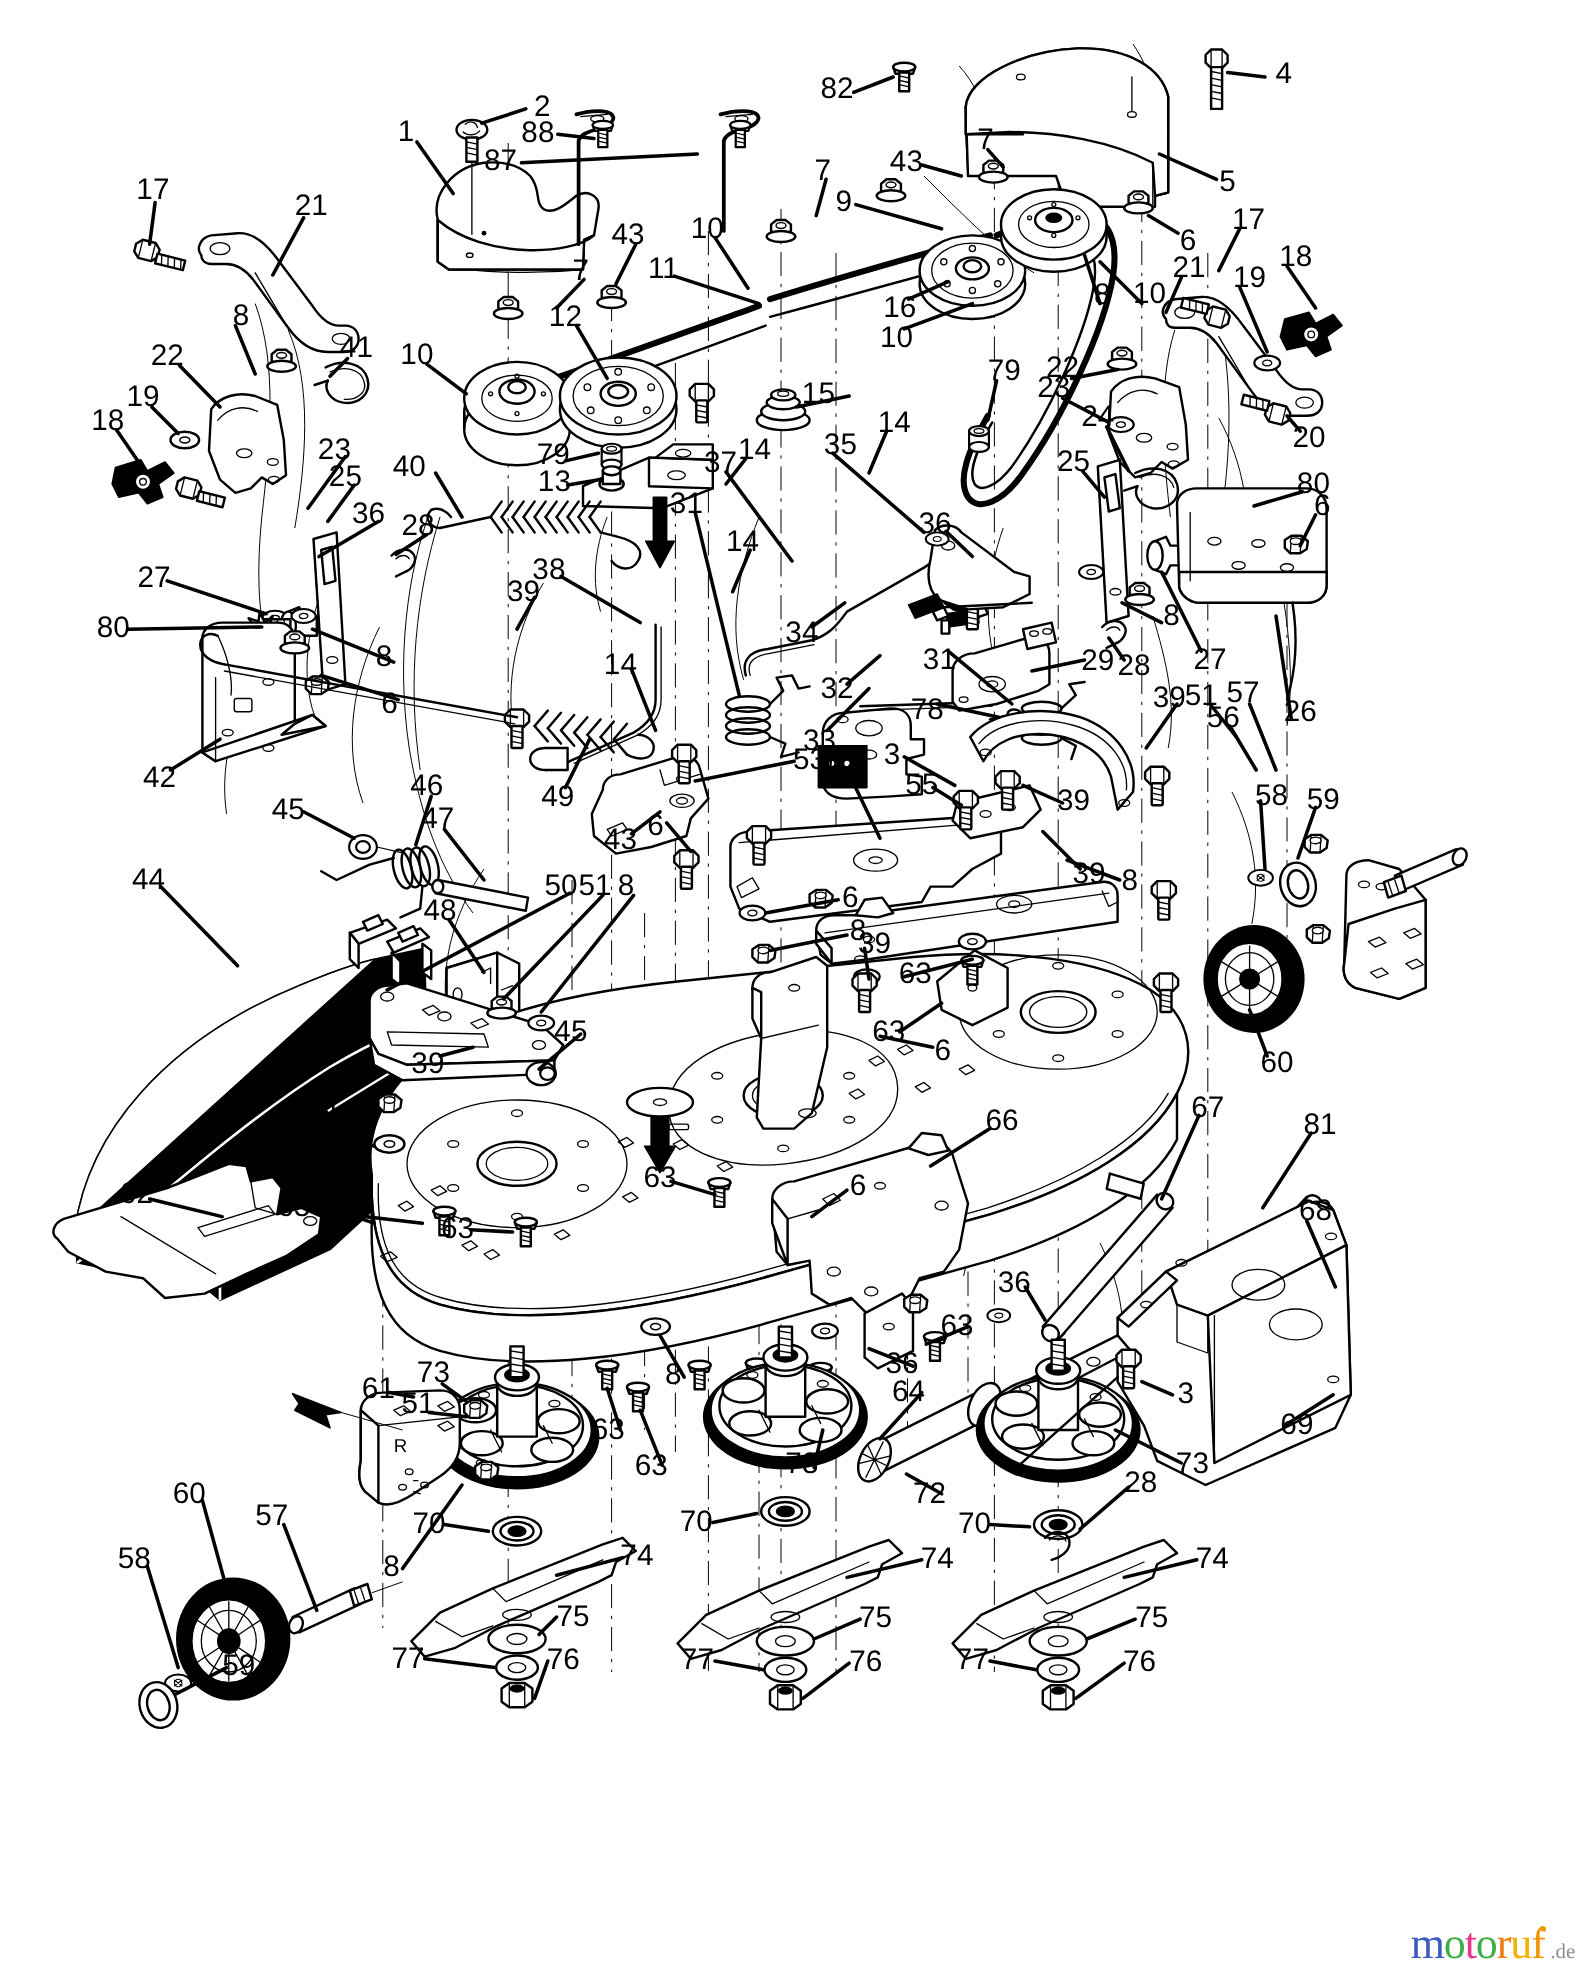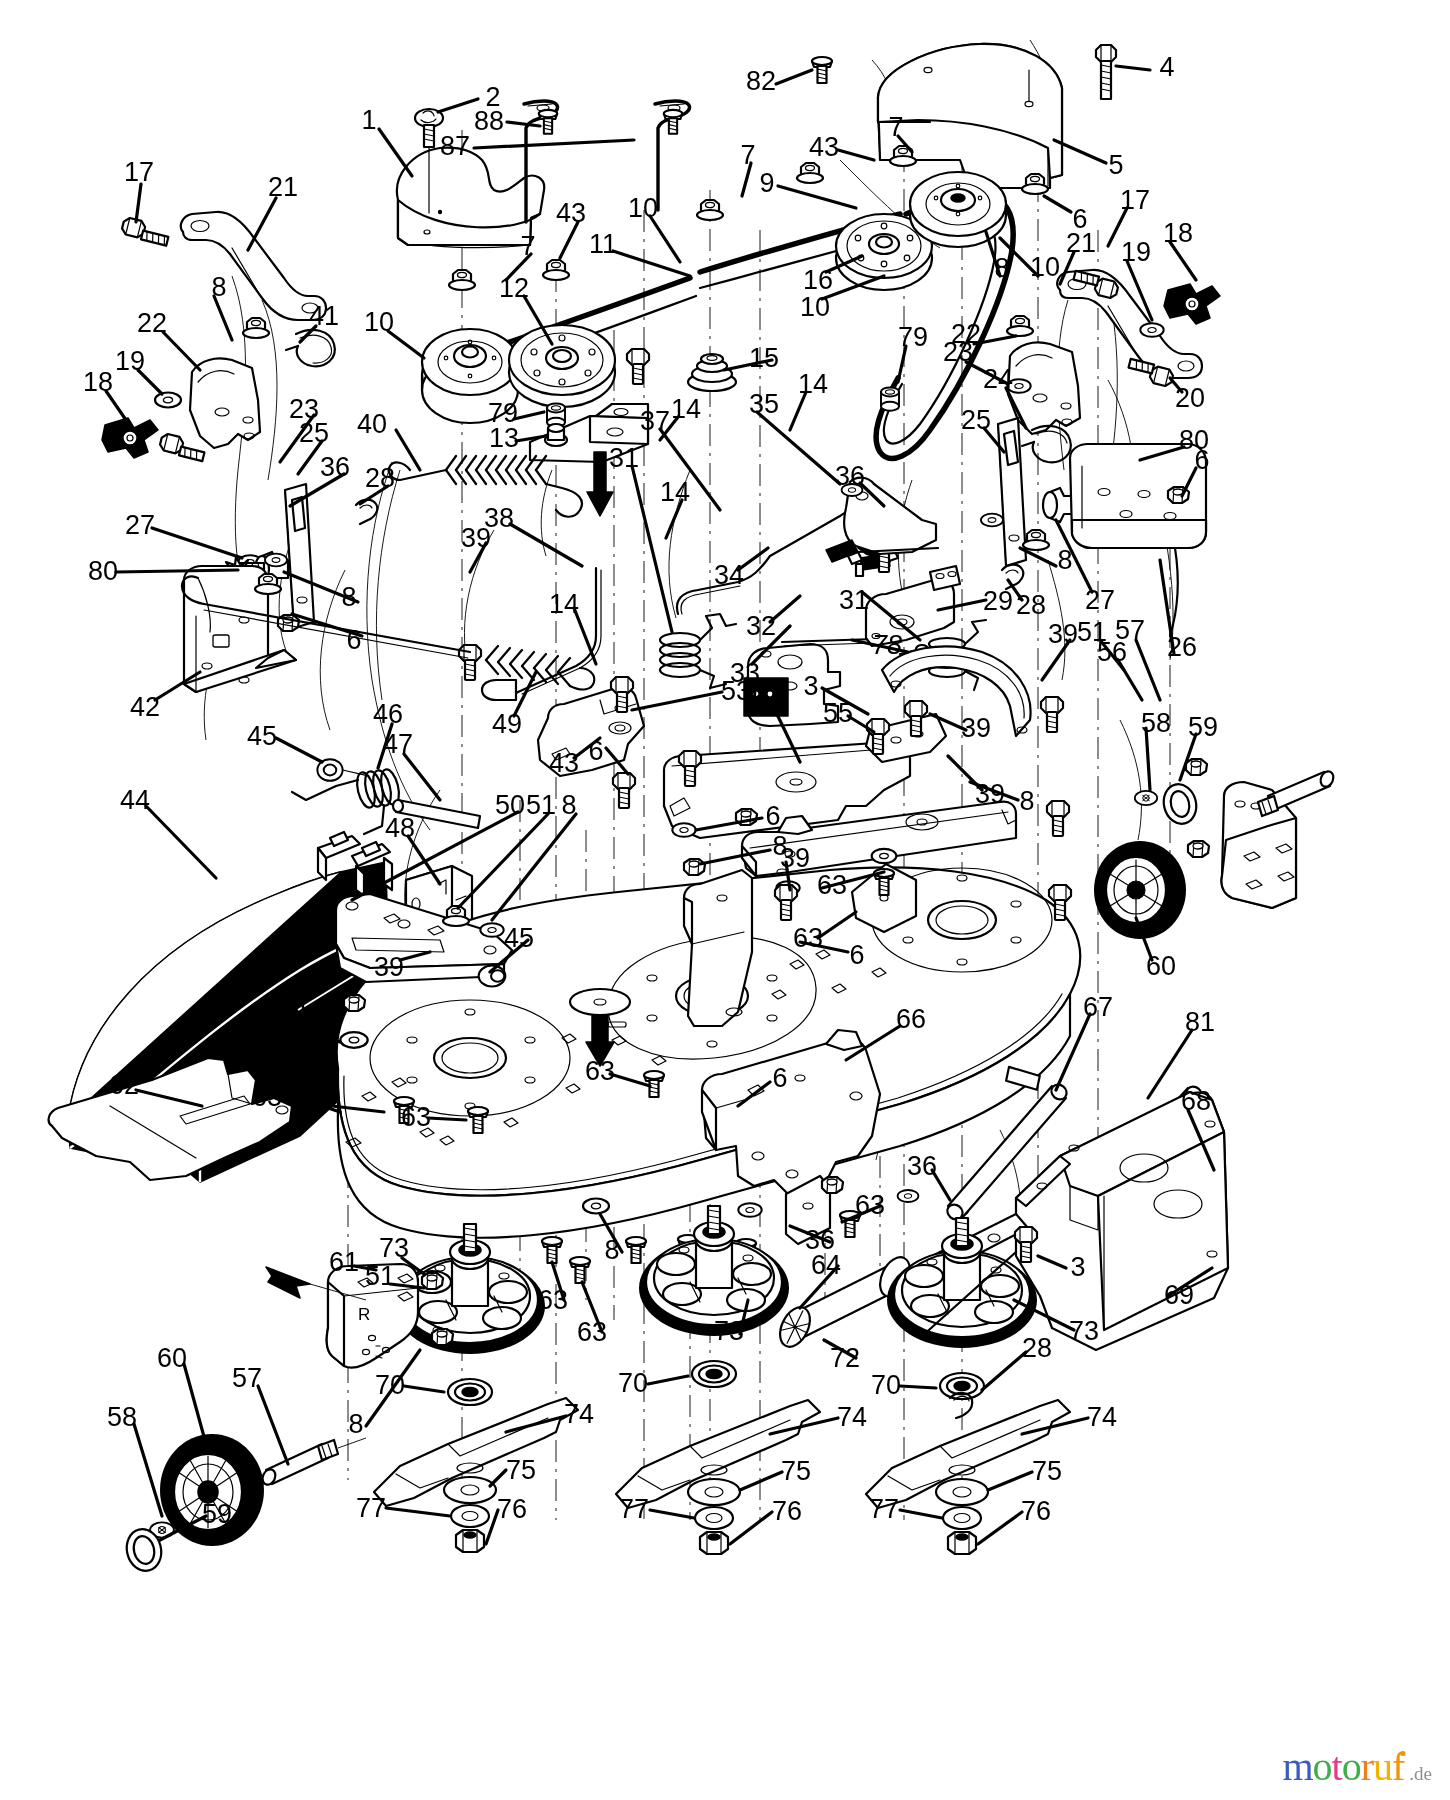--- a/index.html
+++ b/index.html
@@ -1507,21 +1507,21 @@
       <div class="callout" style="left: 219px; top: 287px;">8</div>
       <div class="callout" style="left: 152px; top: 323px;">22</div>
       <div class="callout" style="left: 324px; top: 316px;">41</div>
       <div class="callout" style="left: 379px; top: 322px;">10</div>
       <div class="callout" style="left: 130px; top: 361px;">19</div>
       <div class="callout" style="left: 98px; top: 382px;">18</div>
       <div class="callout" style="left: 966px; top: 334px;">22</div>
       <div class="callout" style="left: 958px; top: 352px;">23</div>
       <div class="callout" style="left: 1190px; top: 398px;">20</div>
       <div class="callout" style="left: 913px; top: 337px;">79</div>
-      <div class="callout" style="left: 764px; top: 358px;">15</div>
+      <div class="callout" style="left: 744px; top: 358px;">15</div>
       <div class="callout" style="left: 813px; top: 384px;">14</div>
       <div class="callout" style="left: 998px; top: 379px;">24</div>
       <div class="callout" style="left: 976px; top: 420px;">25</div>
       <div class="callout" style="left: 304px; top: 409px;">23</div>
       <div class="callout" style="left: 503px; top: 413px;">79</div>
       <div class="callout" style="left: 686px; top: 409px;">14</div>
       <div class="callout" style="left: 764px; top: 404px;">35</div>
       <div class="callout" style="left: 372px; top: 424px;">40</div>
       <div class="callout" style="left: 655px; top: 421px;">37</div>
       <div class="callout" style="left: 504px; top: 438px;">13</div>
@@ -1540,21 +1540,21 @@
       <div class="callout" style="left: 729px; top: 575px;">34</div>
       <div class="callout" style="left: 1065px; top: 560px;">8</div>
       <div class="callout" style="left: 349px; top: 597px;">8</div>
       <div class="callout" style="left: 1100px; top: 600px;">27</div>
       <div class="callout" style="left: 761px; top: 626px;">32</div>
       <div class="callout" style="left: 564px; top: 604px;">14</div>
       <div class="callout" style="left: 854px; top: 600px;">31</div>
       <div class="callout" style="left: 998px; top: 601px;">29</div>
       <div class="callout" style="left: 1031px; top: 605px;">28</div>
       <div class="callout" style="left: 354px; top: 640px;">6</div>
-      <div class="callout" style="left: 887px; top: 645px; font-style: italic;">78</div>
+      <div class="callout" style="left: 843px; top: 645px;">78</div>
       <div class="callout" style="left: 1063px; top: 634px;">39</div>
       <div class="callout" style="left: 1092px; top: 632px;">51</div>
       <div class="callout" style="left: 1130px; top: 630px;">57</div>
       <div class="callout" style="left: 1112px; top: 652px;">56</div>
       <div class="callout" style="left: 1182px; top: 647px;">26</div>
       <div class="callout" style="left: 745px; top: 673px;">33</div>
       <div class="callout" style="left: 736px; top: 691px;">53</div>
       <div class="callout" style="left: 767px; top: 699px; text-align: right;">54</div>
       <div class="callout" style="left: 811px; top: 686px;">3</div>
       <div class="callout" style="left: 838px; top: 713px;">55</div>

